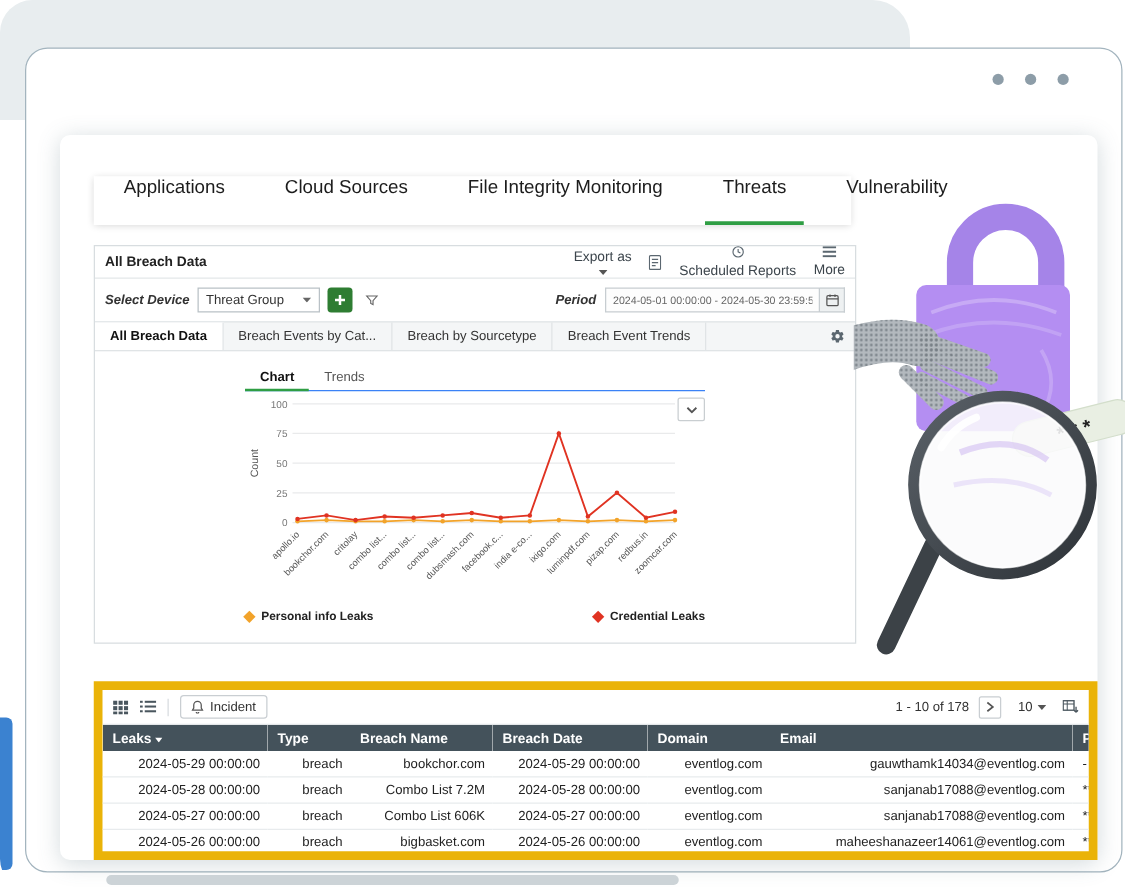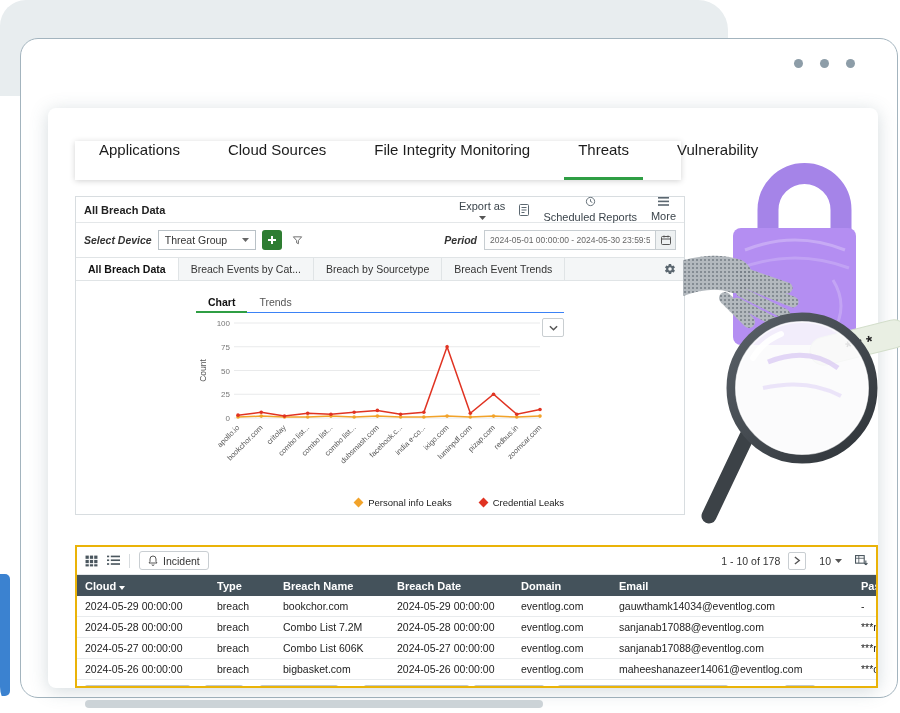--- a/index.html
+++ b/index.html
@@ -35,39 +35,39 @@
   .data-tab{display:flex;align-items:center;padding:0 12px;border-right:1px solid #e0e4e6;cursor:pointer;white-space:nowrap;}
   .data-tab.active{background:#fff;font-weight:bold;color:#111;}
   .tabs-gear{margin-left:auto;display:flex;align-items:center;padding:0 8px;cursor:pointer;}
   .chart-area{position:relative;height:236px;}
   .chart-widget{position:absolute;left:120px;top:10px;width:368px;}
   .view-tabs{display:flex;border-bottom:1px solid #3b82f6;height:21px;font-size:10.5px;color:#555;}
   .view-tab{padding:0 12px;display:flex;align-items:center;position:relative;cursor:pointer;}
   .view-tab.active{color:#111;font-weight:bold;}
   .view-tab.active::after{content:"";position:absolute;left:0;right:0;bottom:-1px;height:2px;background:var(--accent,#2f9e44);}
   .chart-dropdown{position:absolute;right:0;top:27px;width:20px;height:17px;border:1px solid #c9ced1;border-radius:2px;display:flex;align-items:center;justify-content:center;background:#fff;cursor:pointer;}
-  .chart-legend{display:flex;justify-content:flex-end;gap:28px;margin-top:20px;font-size:9.5px;font-weight:normal;color:#222;}
+  .chart-legend{display:flex;justify-content:space-between;gap:28px;margin-top:10px;font-size:9.5px;font-weight:bold;color:#222;}
   .legend-item{display:flex;align-items:center;gap:6px;cursor:pointer;}
   .legend-marker{width:7px;height:7px;display:inline-block;transform:rotate(45deg);}
 
   
   .decor{position:absolute;left:683px;top:150px;z-index:8;pointer-events:none;}
 
   
-  .table-card{position:absolute;left:75px;top:545px;width:803px;height:143px;background:#fff;border:2px solid #eab308;box-sizing:border-box;overflow:hidden;z-index:4;}
+  .table-card{position:absolute;left:75px;top:545px;width:803px;height:143px;background:#fff;border:7px solid #eab308;box-sizing:border-box;overflow:hidden;z-index:4;}
   .table-toolbar{height:27px;display:flex;align-items:center;padding:0 8px;gap:9px;border-bottom:1px solid #e4e7e9;}
   .tb-icon{display:flex;align-items:center;cursor:pointer;}
   .tb-sep{width:1px;height:14px;background:#d8dcdf;}
   .incident-btn{display:flex;align-items:center;gap:5px;border:1px solid #c9ced2;border-radius:3px;height:19px;padding:0 8px;font-size:10.5px;color:#333;background:#fff;cursor:pointer;}
   .tb-right{margin-left:auto;display:flex;align-items:center;gap:8px;font-size:10.5px;color:#333;}
   .page-btn{width:18px;height:18px;border:1px solid #c9ced2;border-radius:2px;display:flex;align-items:center;justify-content:center;background:#fff;cursor:pointer;box-sizing:border-box;}
   .page-size{display:flex;align-items:center;gap:4px;height:18px;padding:0 5px;cursor:pointer;}
   table.breach{border-collapse:collapse;table-layout:fixed;width:100%;}
   table.breach th{background:var(--table-header,#44525b);color:#fff;font-size:11px;font-weight:bold;height:21px;text-align:left;padding:0 6px 0 8px;white-space:nowrap;overflow:hidden;cursor:pointer;}
-  table.breach td{font-size:10.5px;color:#222;height:20px;padding:0 6px 0 8px;border-bottom:1px solid #e8ebed;white-space:nowrap;overflow:hidden;}
+  table.breach td{font-size:10.5px;color:#222;height:20px;padding:0 6px 0 8px;border-bottom:1px solid #e8ebed;white-space:nowrap;overflow:hidden;text-align:right;}
   table.breach th:nth-child(1),table.breach td:nth-child(1){width:118px;}
   table.breach th:nth-child(2),table.breach td:nth-child(2){width:52px;}
   table.breach th:nth-child(3),table.breach td:nth-child(3){width:100px;}
   table.breach th:nth-child(4),table.breach td:nth-child(4){width:110px;}
   table.breach th:nth-child(5),table.breach td:nth-child(5){width:84px;}
   table.breach th:nth-child(6),table.breach td:nth-child(6){width:228px;}
   .partial-row{position:relative;height:12px;}
   .blur-bar{position:absolute;top:5px;height:7px;background:#c2c8cc;border-radius:2px;filter:blur(0.6px);}
 
   .blue-bar{position:absolute;left:0;top:574px;width:10px;height:122px;background:#3b82d0;border-radius:0 5px 5px 0;z-index:9;}
@@ -388,21 +388,21 @@
               <rect x="1" y="1" width="16" height="14" fill="none" stroke="#4a565e" stroke-width="2"></rect>
               <path d="M1 6h16M7 1v14" stroke="#4a565e" stroke-width="1.5"></path>
               <path d="M20 10v8m0 0l-3-3m3 3l3-3" stroke="#4a565e" stroke-width="2" fill="none"></path>
             </svg>
         </span>
       </div>
     </div>
     <table class="breach">
       <thead>
         <tr>
-          <th><span>Cloud</span> <svg width="6" height="4" viewBox="0 0 6 4">
+          <th><span>Leaks</span> <svg width="6" height="4" viewBox="0 0 6 4">
                 <path d="M0 0h6L3 4z" fill="#fff"></path>
               </svg></th>
           <th><span>Type</span></th>
           <th><span>Breach Name</span></th>
           <th><span>Breach Date</span></th>
           <th><span>Domain</span></th>
           <th><span>Email</span></th>
           <th><span>Password</span></th>
         </tr>
       </thead>

